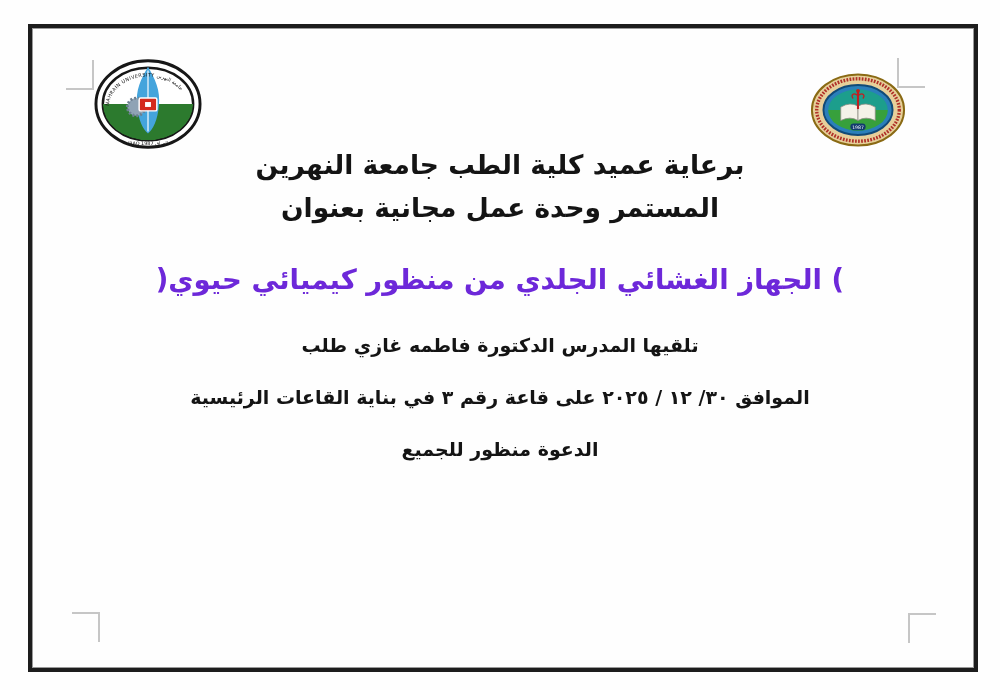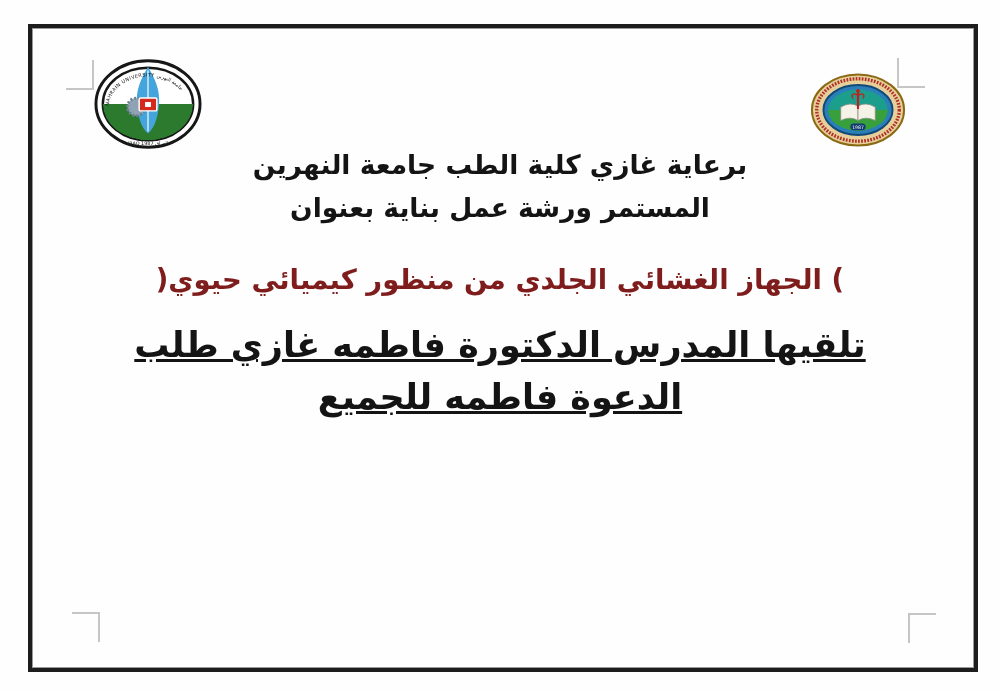--- a/index.html
+++ b/index.html
@@ -16,22 +16,22 @@
   .corner-tr{left:897px;top:58px;border-left:2px solid #c6c6c6;border-bottom:2px solid #c6c6c6;}
   .corner-bl{left:72px;top:612px;border-top:2px solid #c6c6c6;border-right:2px solid #c6c6c6;}
   .corner-br{left:908px;top:613px;border-top:2px solid #c6c6c6;border-left:2px solid #c6c6c6;}
   .logo-left{position:absolute;left:94px;top:58px;width:108px;height:92px;}
   .logo-right{position:absolute;left:810px;top:72px;width:96px;height:76px;}
   .content{
     position:absolute;top:143px;left:50px;right:50px;
     text-align:center;direction:rtl;font-weight:bold;color:#141414;
   }
   .l{font-size:26.5px;line-height:43px;white-space:nowrap;}
-  .l2{font-size:35px;line-height:52px;white-space:nowrap;text-decoration:underline;}
-  .l-red{font-size:27.5px;line-height:44px;margin:28px 0 18px;color:#7f1d1d;white-space:nowrap;}
+  .l2{font-size:19px;line-height:52px;white-space:nowrap;}
+  .l-red{font-size:27.5px;line-height:44px;margin:28px 0 18px;color:#6d28d9;white-space:nowrap;}
 </style>
 </head>
 <body>
 
 <div class="page">
 
   <div class="frame"></div>
 
   <div class="corner corner-tl"></div>
   <div class="corner corner-tr"></div>
@@ -70,20 +70,21 @@
     <path d="M32 36 Q42 30 50 35 L50 50 Q42 45 32 50 Z" fill="#f5f2e8" stroke="#8a8a80" stroke-width="0.8"></path>
     <path d="M68 36 Q58 30 50 35 L50 50 Q58 45 68 50 Z" fill="#f5f2e8" stroke="#8a8a80" stroke-width="0.8"></path>
     <line x1="50" y1="20" x2="50" y2="38" stroke="#c02020" stroke-width="2.2"></line>
     <circle cx="50" cy="19" r="2" fill="#c02020"></circle>
     <path d="M50 24 C45 20 42 24 45 27 M50 24 C55 20 58 24 55 27" fill="none" stroke="#c02020" stroke-width="1.4"></path>
     <rect x="42" y="53" width="16" height="7" rx="3.5" fill="#123a6e"></rect>
     <text x="50" y="58.5" font-size="4.8" fill="#ffffff" text-anchor="middle">1987</text>
   </svg>
 
   <div class="content">
-    <div class="l">برعاية غازي كلية الطب جامعة النهرين</div>
-    <div class="l">المستمر ورشة عمل بناية بعنوان</div>
+    <div class="l">برعاية عميد كلية الطب جامعة النهرين</div>
+    <div class="l">المستمر وحدة عمل مجانية بعنوان</div>
     <div class="l-red">) الجهاز الغشائي الجلدي من منظور كيميائي حيوي(</div>
     <div class="l2">تلقيها المدرس الدكتورة فاطمه غازي طلب</div>
-    <div class="l2">الدعوة فاطمه للجميع</div>
+    <div class="l2">الموافق ٣٠/ ١٢ / ٢٠٢٥ على قاعة رقم ٣ في بناية القاعات الرئيسية</div>
+    <div class="l2">الدعوة منظور للجميع</div>
   </div>
 
 </div>
 
 </body></html>

